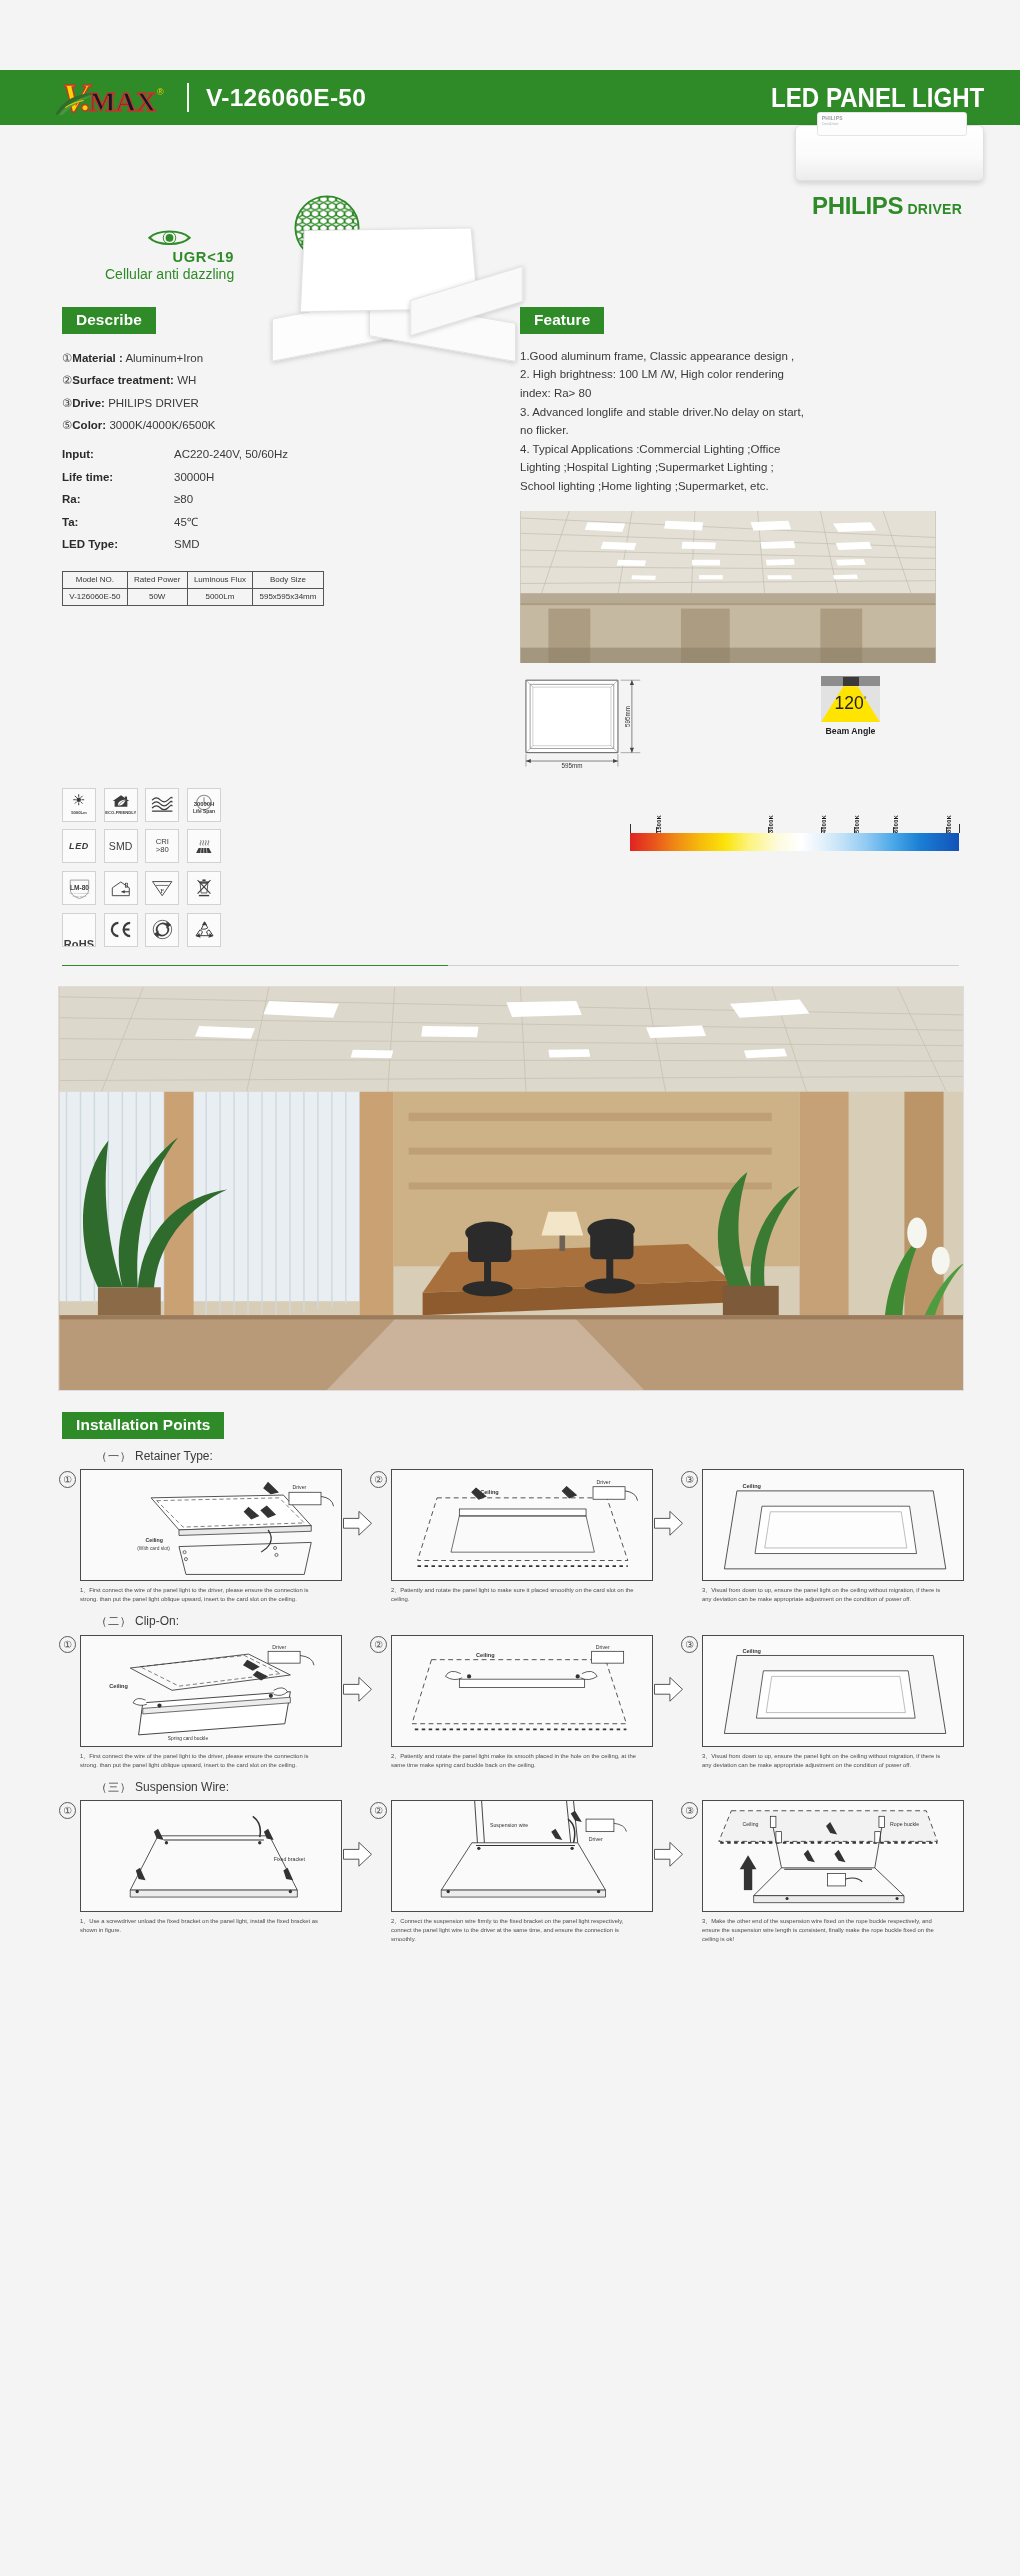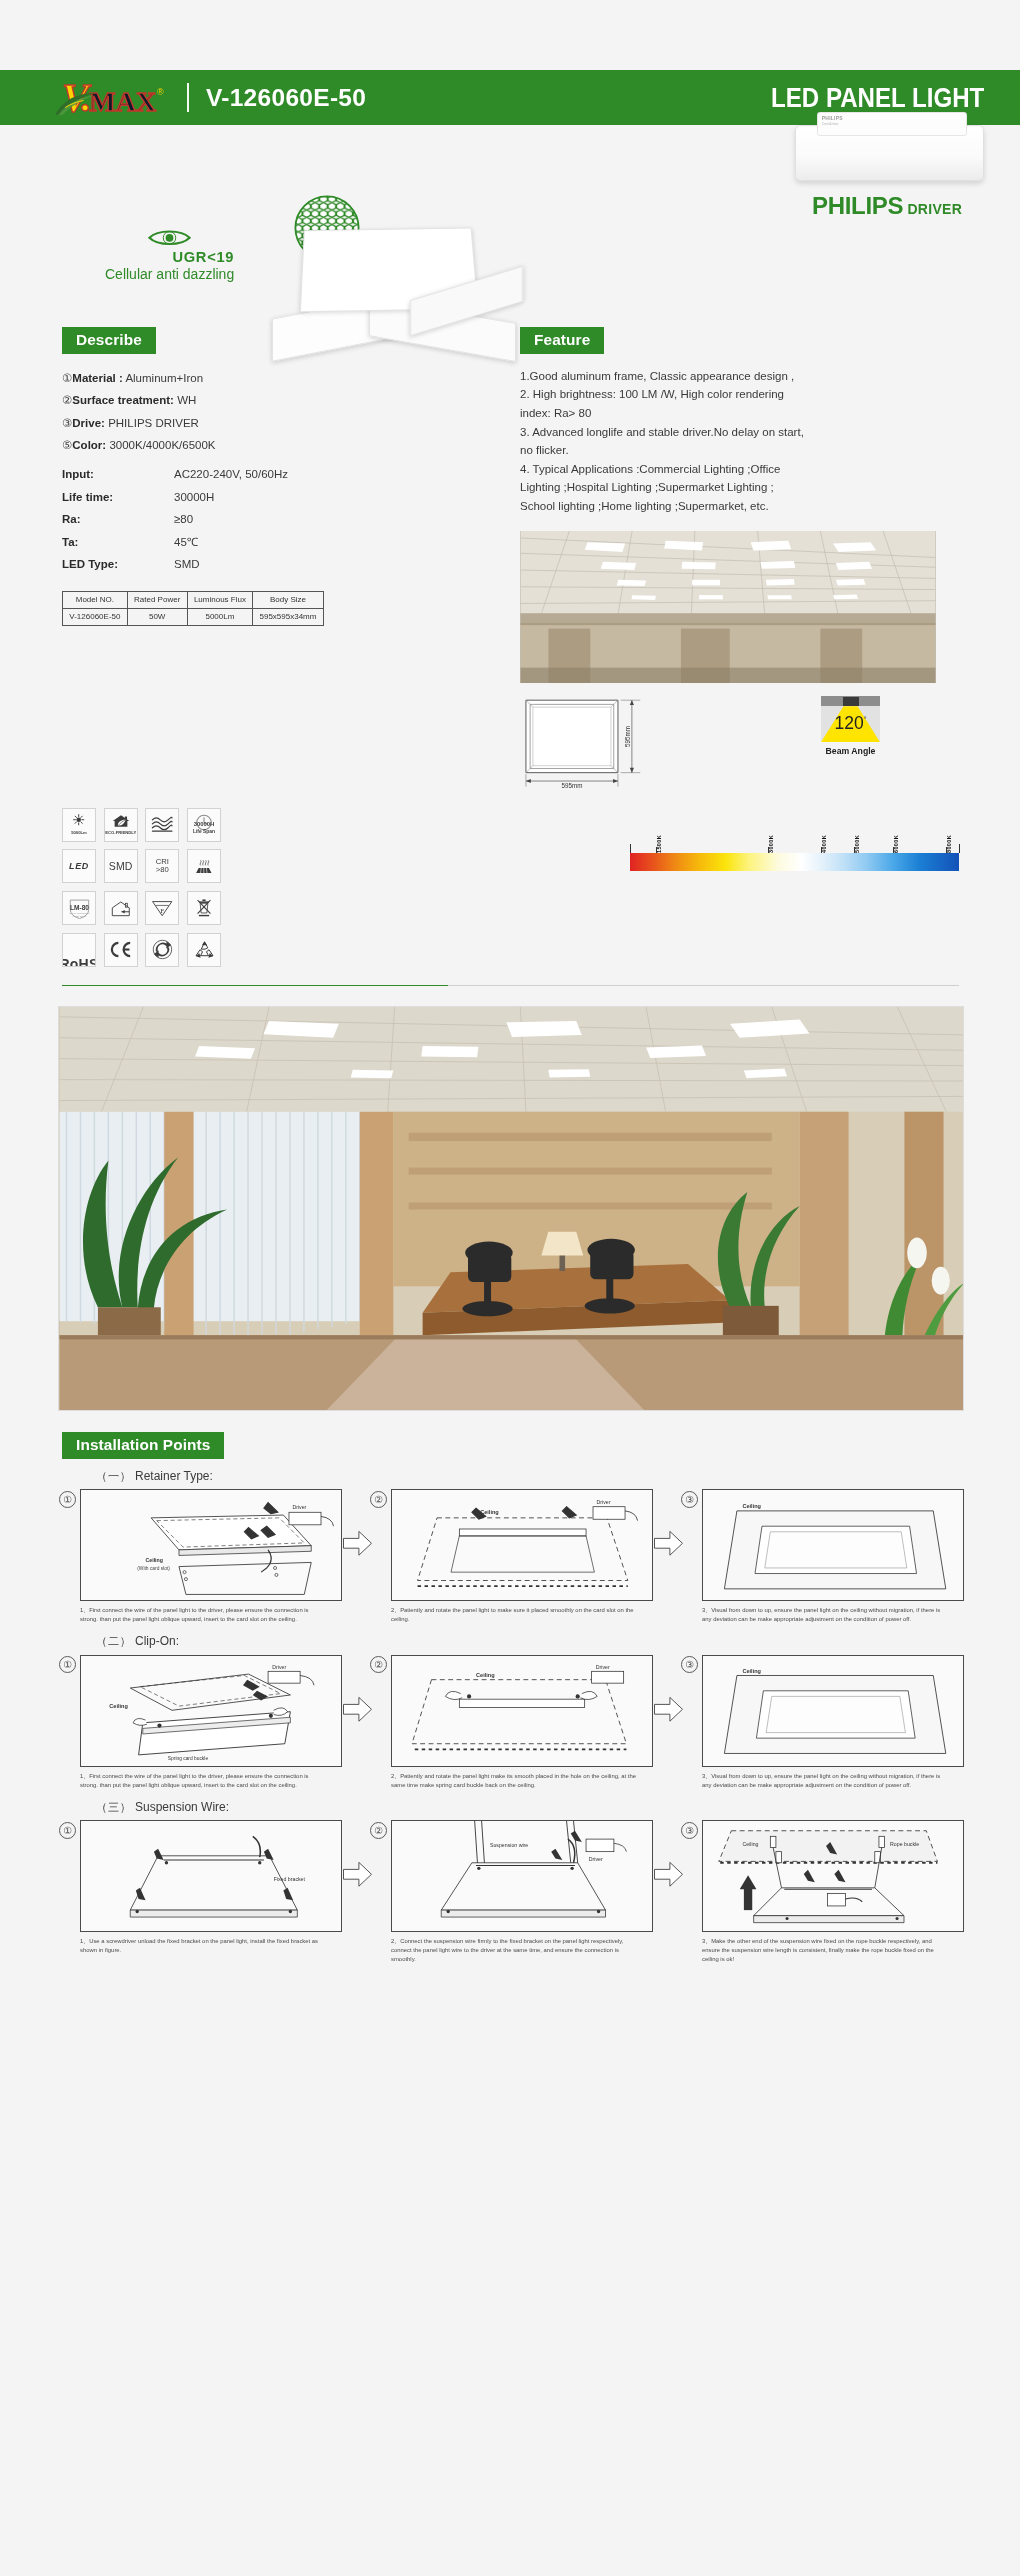--- a/index.html
+++ b/index.html
@@ -79,21 +79,21 @@
     position: absolute; left: 21px; top: -14px; width: 150px; height: 24px;
     background: #fdfdfd; border: 0.7px solid #e6e6e6; border-radius: 2.8px;
     font-size: 3.5px; color: #b0b0b0; padding: 2.1px 4.2px; overflow: hidden; line-height: 1.5;
   }
   .driver-top b { font-size: 4.9px; color: #9a9a9a; letter-spacing: 0.3px; }
   .philips-label { text-align: center; margin-top: 11.2px; }
   .philips-label .ph { color: #2f8a28; font-size: 24px; font-weight: bold; letter-spacing: -0.3px; }
   .philips-label .dr { color: #2f8a28; font-size: 14px; font-weight: bold; letter-spacing: 0.3px; margin-left: 4.2px; }
 
   
-  .specs { display: flex; padding: 0 55px 0 62px; gap: 49px; margin-top: 20px; }
+  .specs { display: flex; padding: 0 55px 0 62px; gap: 49px; }
   .col-left { width: 409px; }
   .col-right { width: 416px; }
   .tag {
     display: inline-block; background: #2f8a28; color: #fff;
     font-size: 15.4px; font-weight: bold; padding: 4.2px 14px 4.9px; letter-spacing: 0.1px;
   }
   .desc-list { margin-top: 12.6px; }
   .desc-list li {
     list-style: none; font-size: 11.5px; line-height: 1.95; color: #3a3a3a;
   }
@@ -531,21 +531,21 @@
           <path d="M8 8 L20 8 L18.5 23 L9.5 23 Z" fill="none" stroke="#3c3c3c" stroke-width="1.3"></path>
           <rect x="6.5" y="5" width="15" height="2.4" fill="#3c3c3c"></rect>
           <rect x="11.5" y="2" width="5" height="2.4" fill="#3c3c3c"></rect>
           <line x1="4" y1="3" x2="24" y2="24" stroke="#3c3c3c" stroke-width="1.6"></line>
           <line x1="24" y1="3" x2="4" y2="24" stroke="#3c3c3c" stroke-width="1.6"></line>
           <rect x="6" y="26" width="16" height="2.2" fill="#3c3c3c"></rect>
         </svg>
       </div>
 
       <div class="icon-cell">
-        <div class="t1" style="font-size:14px;margin-top:28px;">RoHS</div>
+        <div class="t1" style="font-size:11px;margin-top:28px;">RoHS</div>
       </div>
 
       <div class="icon-cell">
         <svg width="24" height="17" viewBox="0 0 36 26">
           <path d="M14 3 A10 10 0 1 0 14 23" fill="none" stroke="#3c3c3c" stroke-width="3.4"></path>
           <path d="M32 3 A10 10 0 1 0 32 23" fill="none" stroke="#3c3c3c" stroke-width="3.4"></path>
           <line x1="22" y1="13" x2="31" y2="13" stroke="#3c3c3c" stroke-width="3.2"></line>
         </svg>
       </div>
 

